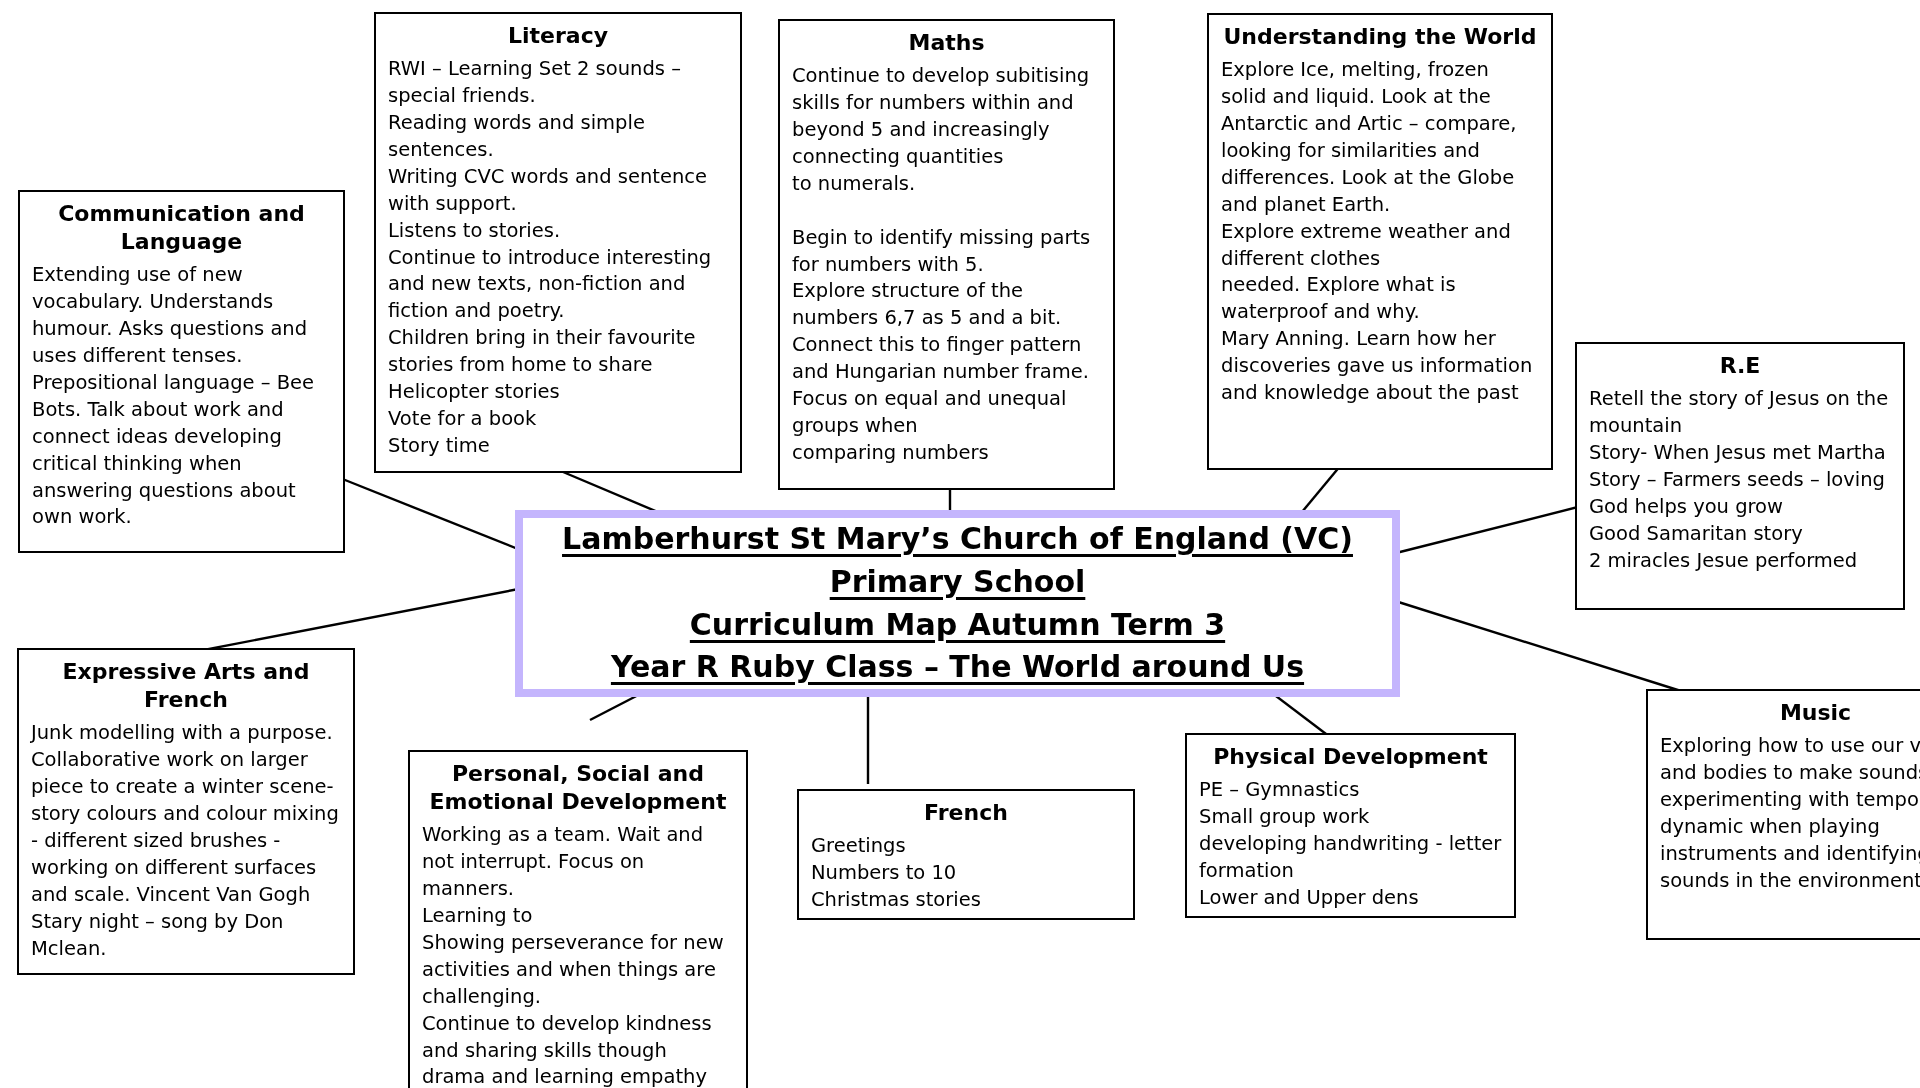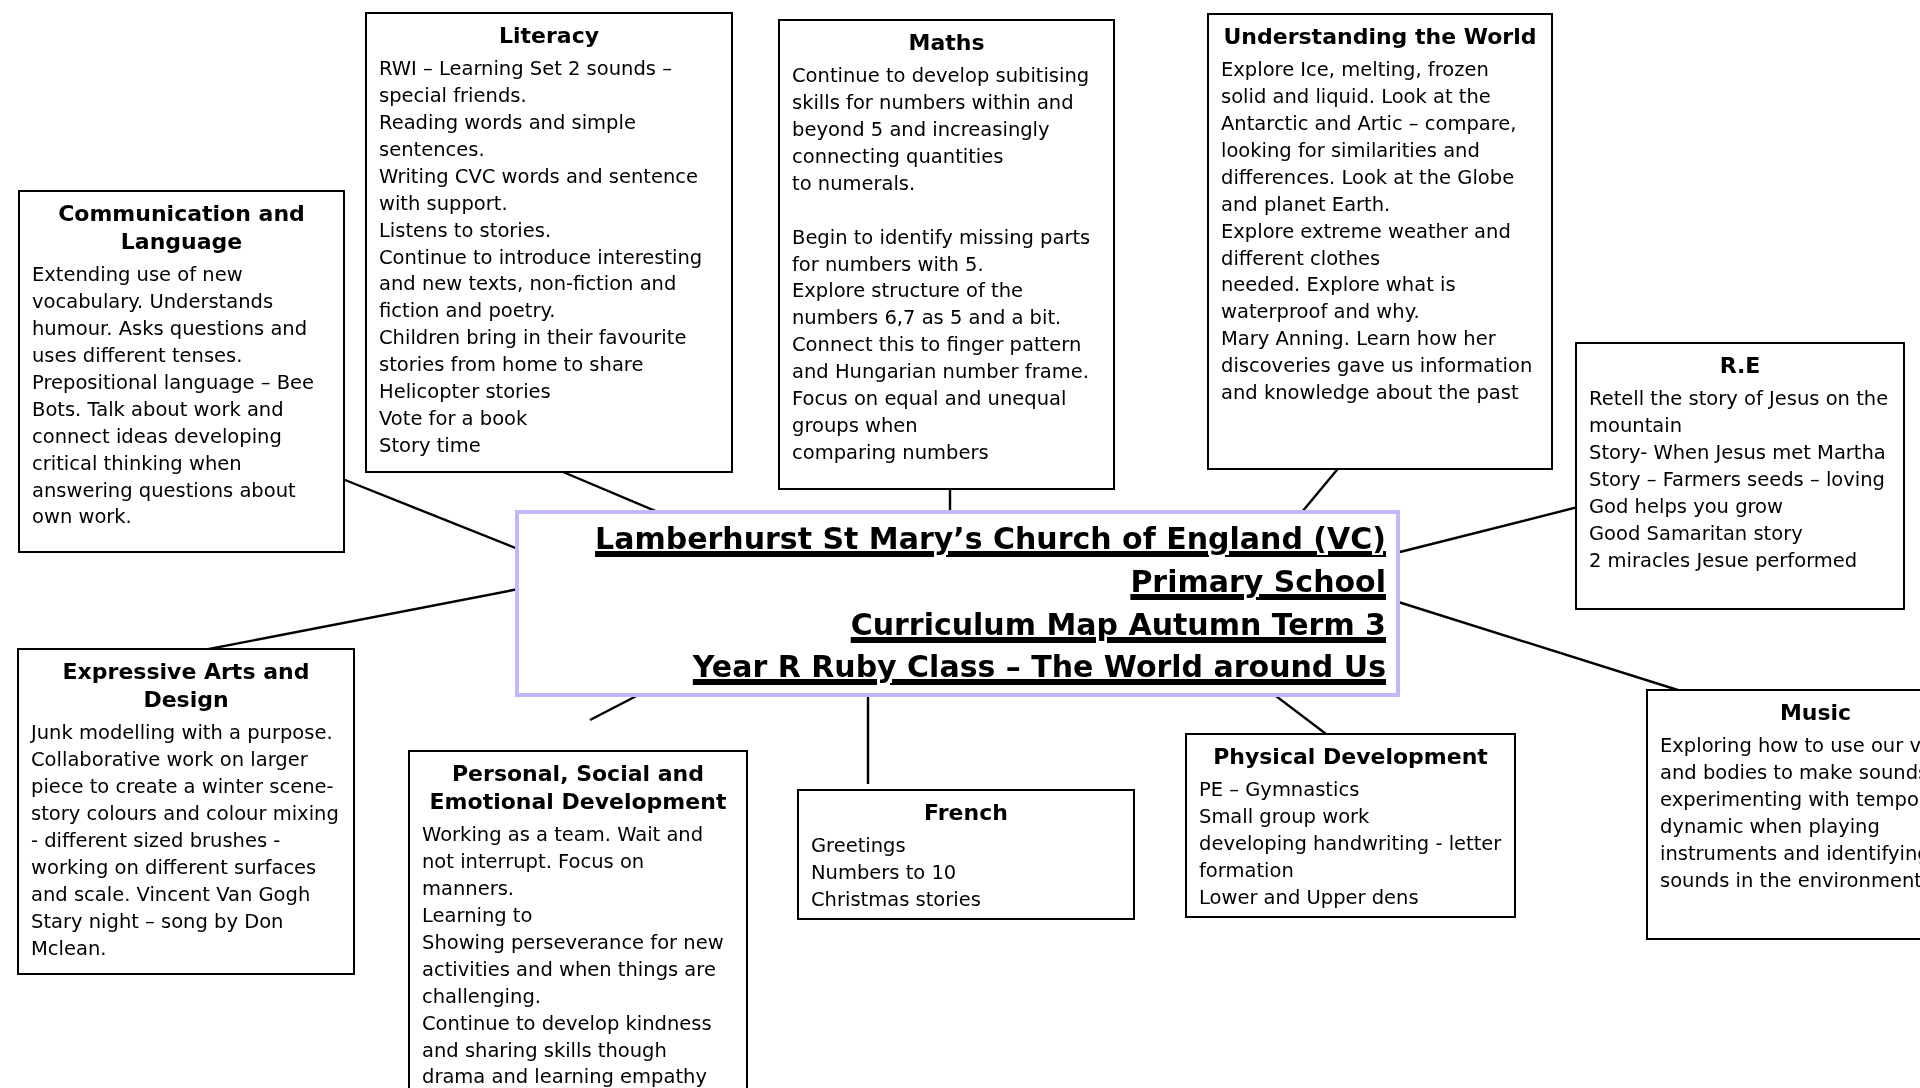--- a/index.html
+++ b/index.html
@@ -14,36 +14,36 @@
     box-sizing:border-box;padding:6px 12px 8px 12px;
   }
   .box-title{
     font-weight:bold;text-align:center;font-size:22px;line-height:1.28;
     margin:2px 0 6px 0;
   }
   .box-body{
     font-size:19.5px;line-height:1.38;white-space:pre-line;
   }
   
-  #box-literacy {left:365px; top:12px;  width:368px; height:461px;}
+  #box-literacy {left:374px; top:12px;  width:368px; height:461px;}
   #box-maths    {left:778px; top:19px;  width:337px; height:471px;}
   #box-utw      {left:1207px;top:13px;  width:346px; height:457px;}
   #box-comm     {left:18px;  top:190px; width:327px; height:363px;}
   #box-re       {left:1575px;top:342px; width:330px; height:268px;}
   #box-ead      {left:17px;  top:648px; width:338px; height:327px;}
   #box-psed     {left:408px; top:750px; width:340px; height:350px;}
   #box-french   {left:797px; top:777px; width:338px; height:131px;margin-top:12px;}
   #box-pd       {left:1185px;top:733px; width:331px; height:185px;}
   #box-music    {left:1646px;top:689px; width:339px; height:251px;}
   
   .center-box{
     position:absolute;left:515px;top:510px;width:885px;height:187px;
-    background:#fff;border:4px solid #c4b5fd;box-sizing:border-box;
+    background:#fff;border:8px solid #c4b5fd;box-sizing:border-box;
     display:flex;flex-direction:column;justify-content:center;
-    text-align:right;padding:4px 10px;text-decoration:underline;
+    text-align:center;padding:4px 10px;
   }
   .center-line{
     font-size:30px;font-weight:bold;line-height:1.42;
     text-decoration:underline;text-underline-offset:5px;
   }
 </style>
 </head>
 <body>
 
 <div class="canvas">
@@ -109,21 +109,21 @@
   </div>
 
   <div class="center-box">
     <div class="center-line">Lamberhurst St Mary’s Church of England (VC)</div>
     <div class="center-line">Primary School</div>
     <div class="center-line">Curriculum Map Autumn Term 3</div>
     <div class="center-line">Year R Ruby Class – The World around Us</div>
   </div>
 
   <div class="box" id="box-ead">
-    <div class="box-title">Expressive Arts and Design</div>
+    <div class="box-title">Expressive Arts and French</div>
     <div class="box-body">Junk modelling with a purpose. Collaborative work on larger piece to create a winter scene- story colours and colour mixing - different sized brushes - working on different surfaces and scale. Vincent Van Gogh Stary night – song by Don Mclean.</div>
   </div>
 
   <div class="box" id="box-psed">
     <div class="box-title">Personal, Social and Emotional Development</div>
     <div class="box-body">Working as a team. Wait and not interrupt. Focus on manners.
 Learning to
 Showing perseverance for new activities and when things are challenging.
 Continue to develop kindness and sharing skills though drama and learning empathy</div>
   </div>

